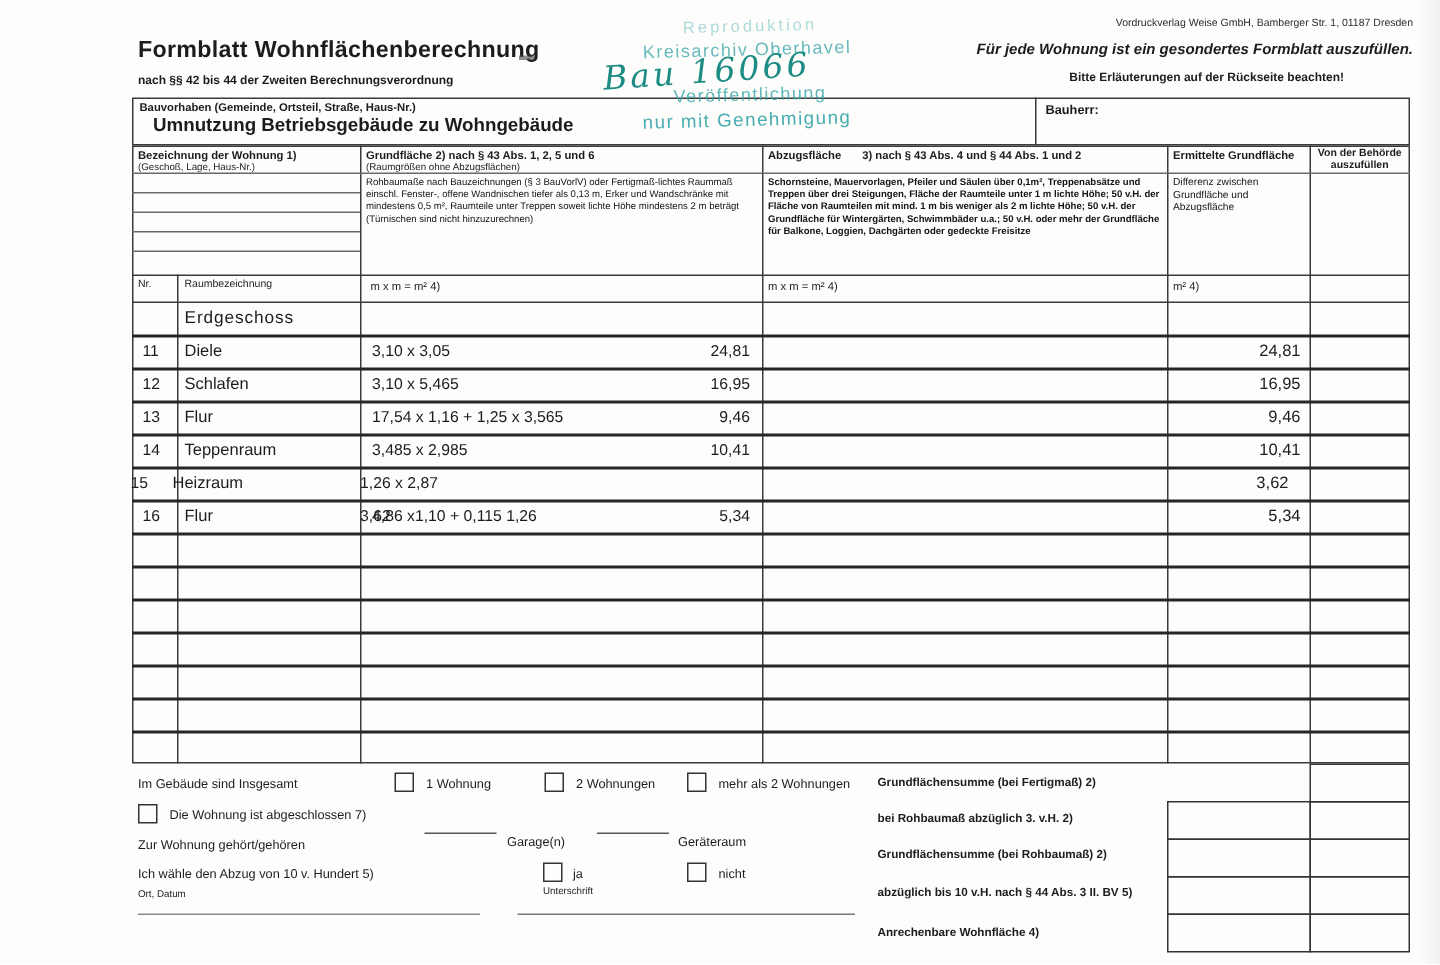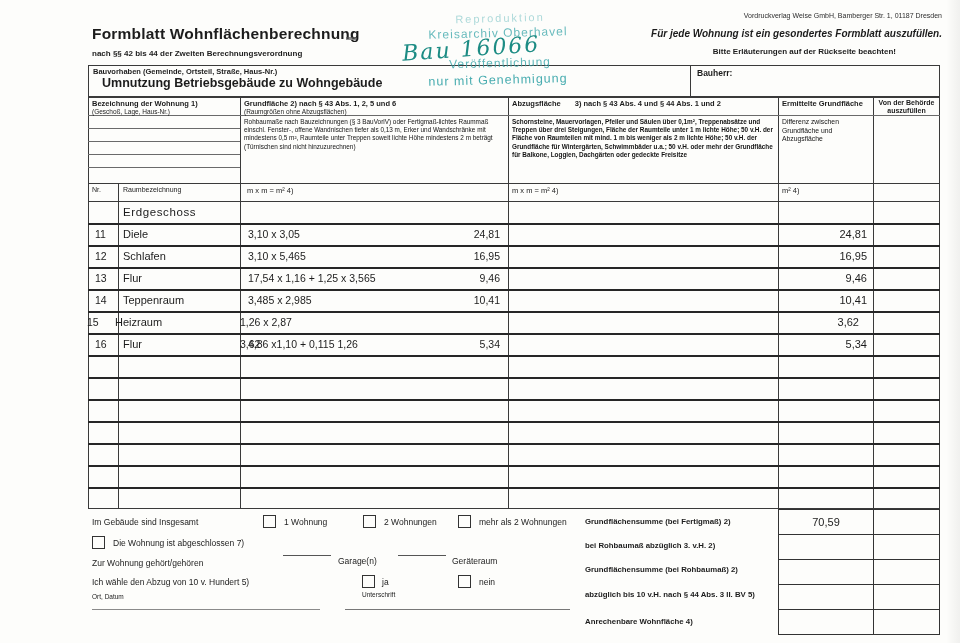--- a/index.html
+++ b/index.html
@@ -183,34 +183,33 @@
   <div class="abs cbl" style="left:92px; top:558px;">Zur Wohnung gehört/gehören</div>
   <div class="fillline" style="left:283px; top:555px; width:48px;"></div>
   <div class="cbl" style="left:338px; top:556px;">Garage(n)</div>
   <div class="fillline" style="left:398px; top:555px; width:48px;"></div>
   <div class="cbl" style="left:452px; top:556px;">Geräteraum</div>
 
   <div class="abs cbl" style="left:92px; top:577px;">Ich wähle den Abzug von 10 v. Hundert 5)</div>
   <span class="checkbox" style="left:362px; top:575px;"></span>
   <div class="cbl" style="left:382px; top:577px;">ja</div>
   <span class="checkbox" style="left:458px; top:575px;"></span>
-  <div class="cbl" style="left:479px; top:577px;">nein</div>
+  <div class="cbl" style="left:479px; top:577px;">nicht</div>
 
   <div class="abs" style="left:92px; top:593px; font-size:6.5px;">Ort, Datum</div>
   <div class="abs" style="left:362px; top:591px; font-size:6.5px;">Unterschrift</div>
   <div class="fillline" style="left:92px; top:609px; width:228px; border-color:#8a8a8a;"></div>
   <div class="fillline" style="left:345px; top:609px; width:225px; border-color:#777;"></div>
 
   <div class="abs sumlabel" style="left:585px; top:517px;">Grundflächensumme (bei Fertigmaß) 2)</div>
   <div class="abs sumlabel" style="left:585px; top:541px;">bei Rohbaumaß abzüglich 3. v.H. 2)</div>
   <div class="abs sumlabel" style="left:585px; top:565px;">Grundflächensumme (bei Rohbaumaß) 2)</div>
   <div class="abs sumlabel" style="left:585px; top:590px;">abzüglich bis 10 v.H. nach § 44 Abs. 3 II. BV 5)</div>
   <div class="abs sumlabel" style="left:585px; top:617px;">Anrechenbare Wohnfläche 4)</div>
 
-  <div class="sumbox valcell" style="left:778px; top:509px; width:96px; height:26px; justify-content:center;">70,59</div>
   <div class="sumbox" style="left:873px; top:509px; width:67px; height:26px;"></div>
   <div class="sumbox" style="left:778px; top:534px; width:96px; height:26px;"></div>
   <div class="sumbox" style="left:873px; top:534px; width:67px; height:26px;"></div>
   <div class="sumbox" style="left:778px; top:559px; width:96px; height:26px;"></div>
   <div class="sumbox" style="left:873px; top:559px; width:67px; height:26px;"></div>
   <div class="sumbox" style="left:778px; top:584px; width:96px; height:26px;"></div>
   <div class="sumbox" style="left:873px; top:584px; width:67px; height:26px;"></div>
   <div class="sumbox" style="left:778px; top:609px; width:96px; height:26px;"></div>
   <div class="sumbox" style="left:873px; top:609px; width:67px; height:26px;"></div>
 

